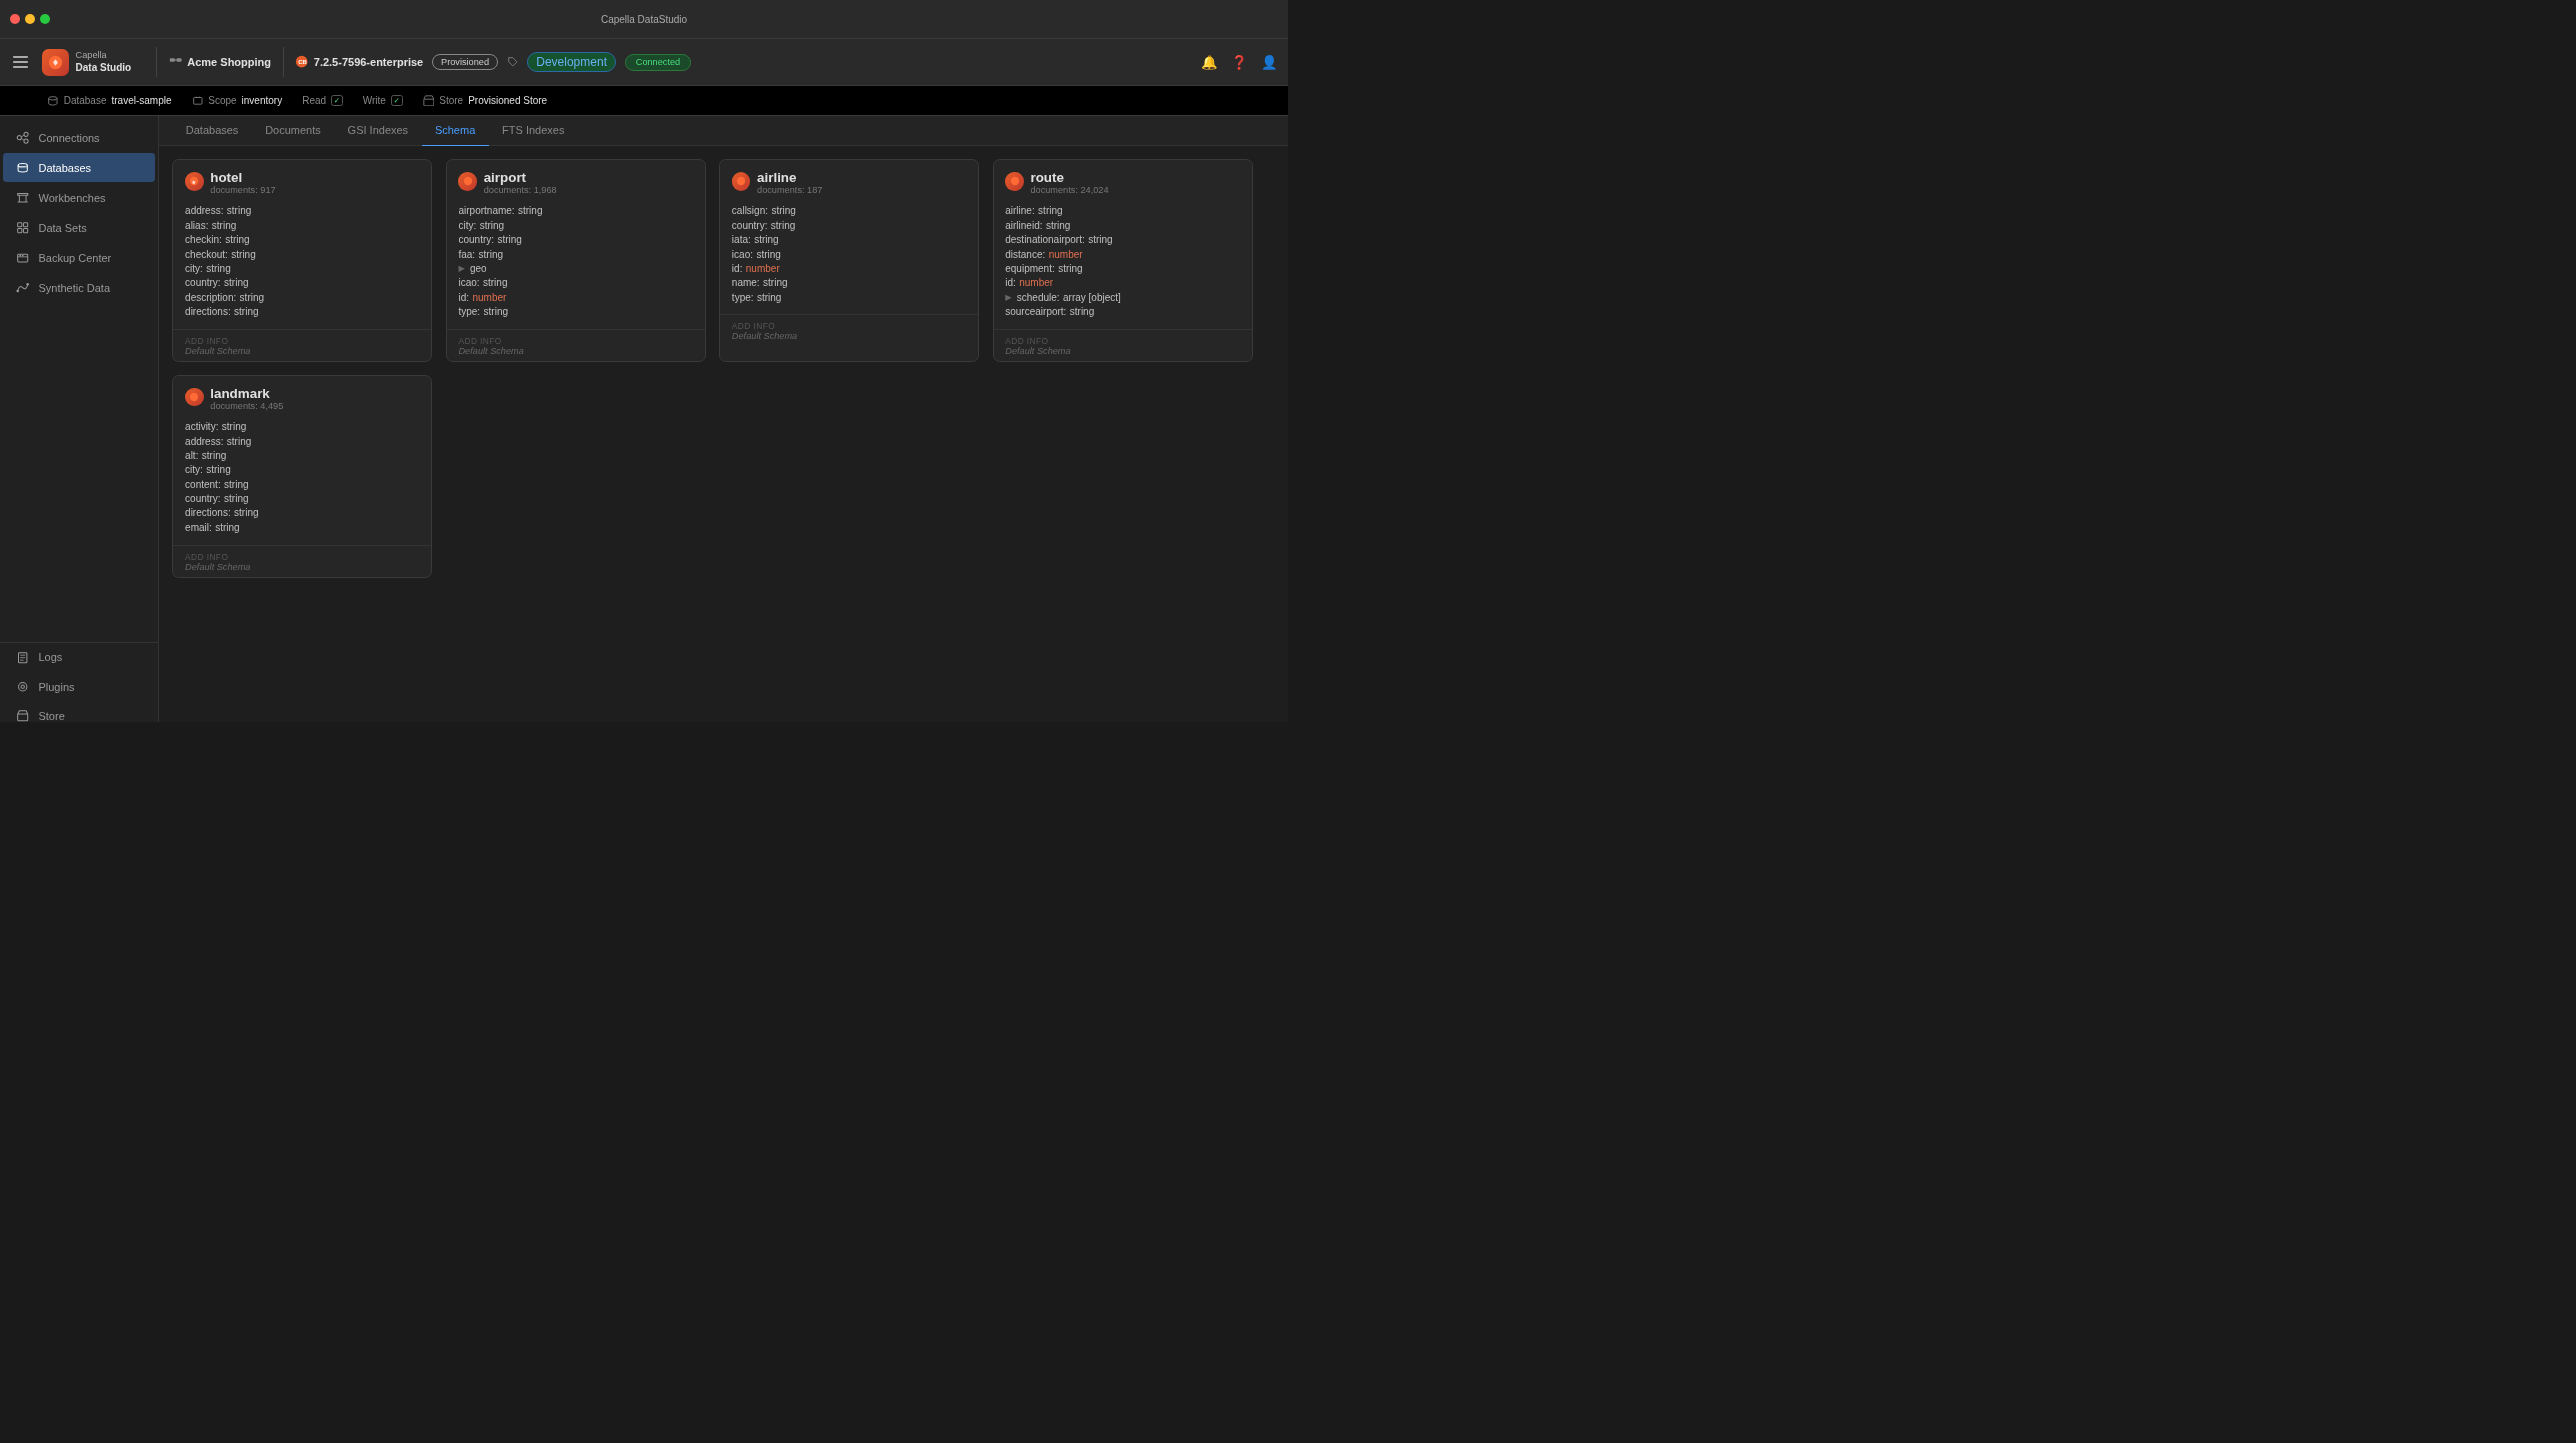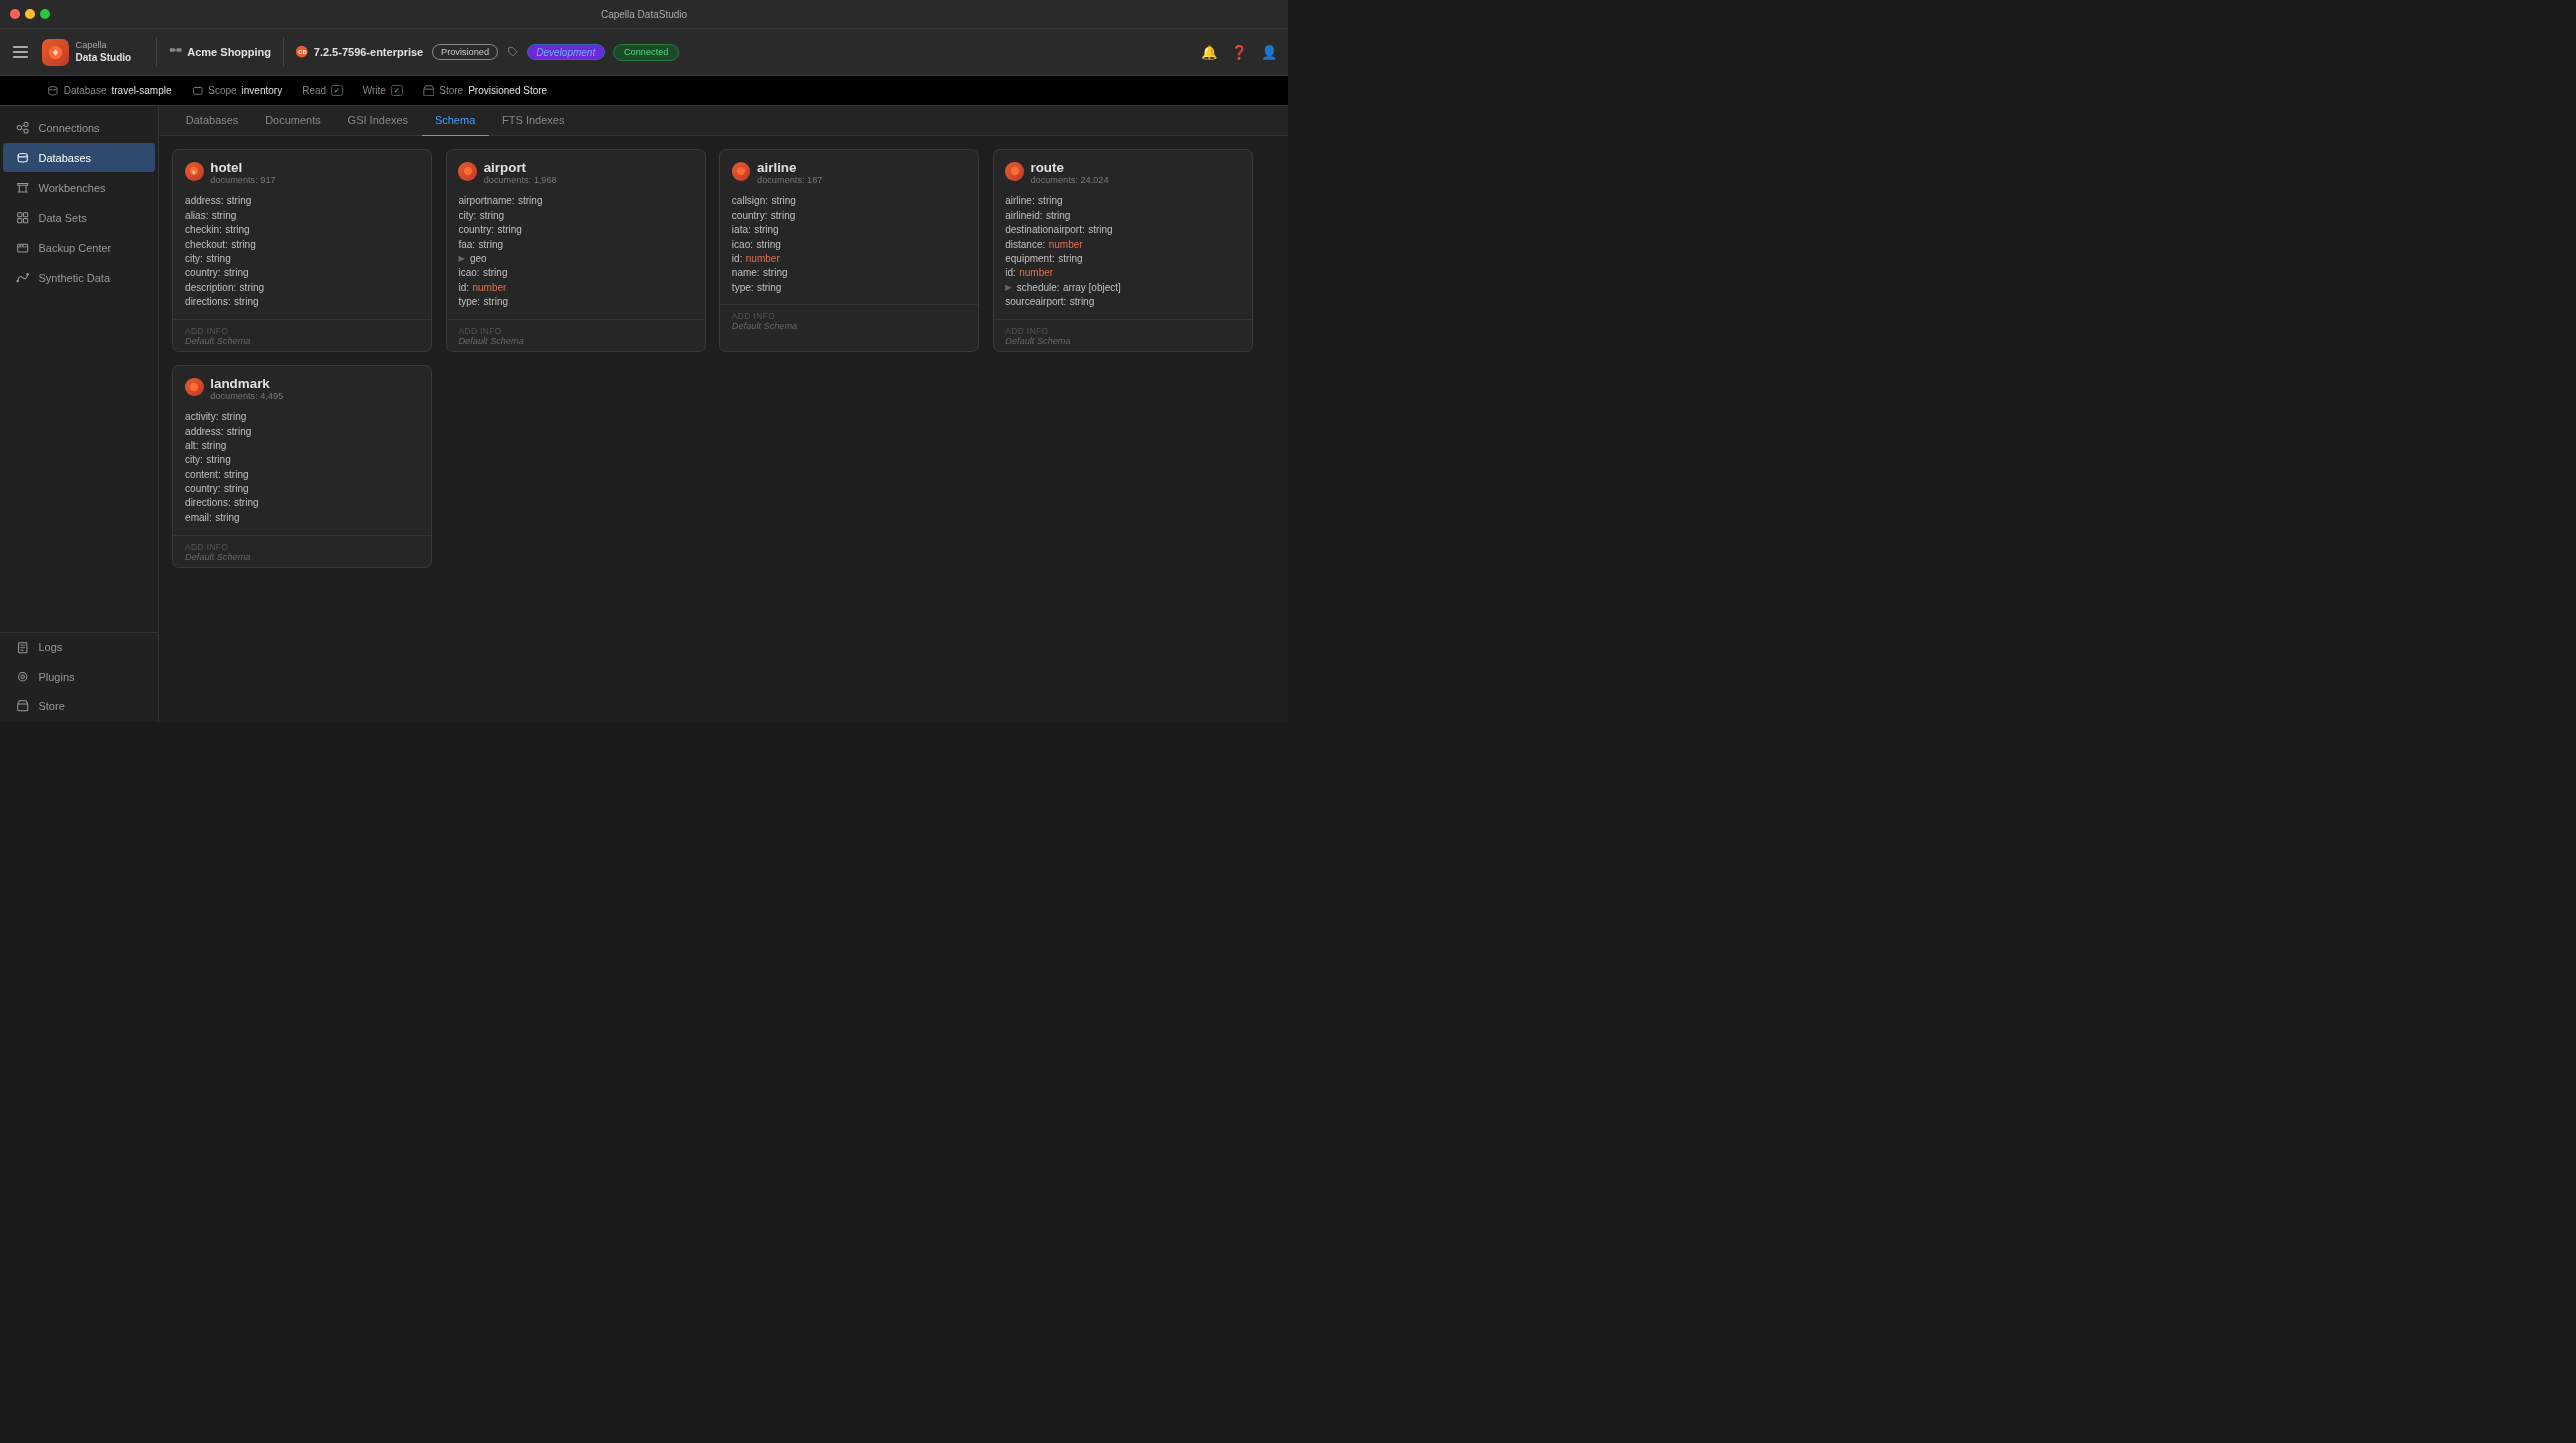--- a/index.html
+++ b/index.html
@@ -9,21 +9,21 @@
       color: #d4d4d4;
       width: 1288px;
       height: 722px;
       overflow: hidden;
       font-size: 10px;
     }
 
     
     .titlebar {
       background: #2a2a2a;
-      height: 29px;
+      height: 39px;
       display: flex;
       align-items: center;
       justify-content: center;
       position: relative;
       border-bottom: 0.8px solid #3a3a3a;
     }
     .titlebar-title {
       font-size: 10px;
       color: #aaa;
     }
@@ -123,27 +123,26 @@
     }
     .badge-provisioned {
       background: transparent;
       border: 0.8px solid #888;
       color: #ccc;
       padding: 1.7px 8.4px;
       border-radius: 10px;
       font-size: 9.2px;
     }
     .badge-development {
-      background: #6d28d9;
+      background: #14532d;
       border: 0.8px solid #2a6aaa;
       color: #6ab0f5;
       padding: 1.7px 8.4px;
       border-radius: 10px;
-      font-size: 10px;
-      font-style: italic;
+      font-size: 12px;
     }
     .badge-connected {
       background: #1a4a2a;
       border: 0.8px solid #2a7a3a;
       color: #4ade80;
       padding: 2.5px 10px;
       border-radius: 10px;
       font-size: 9.2px;
       font-weight: 500;
     }

